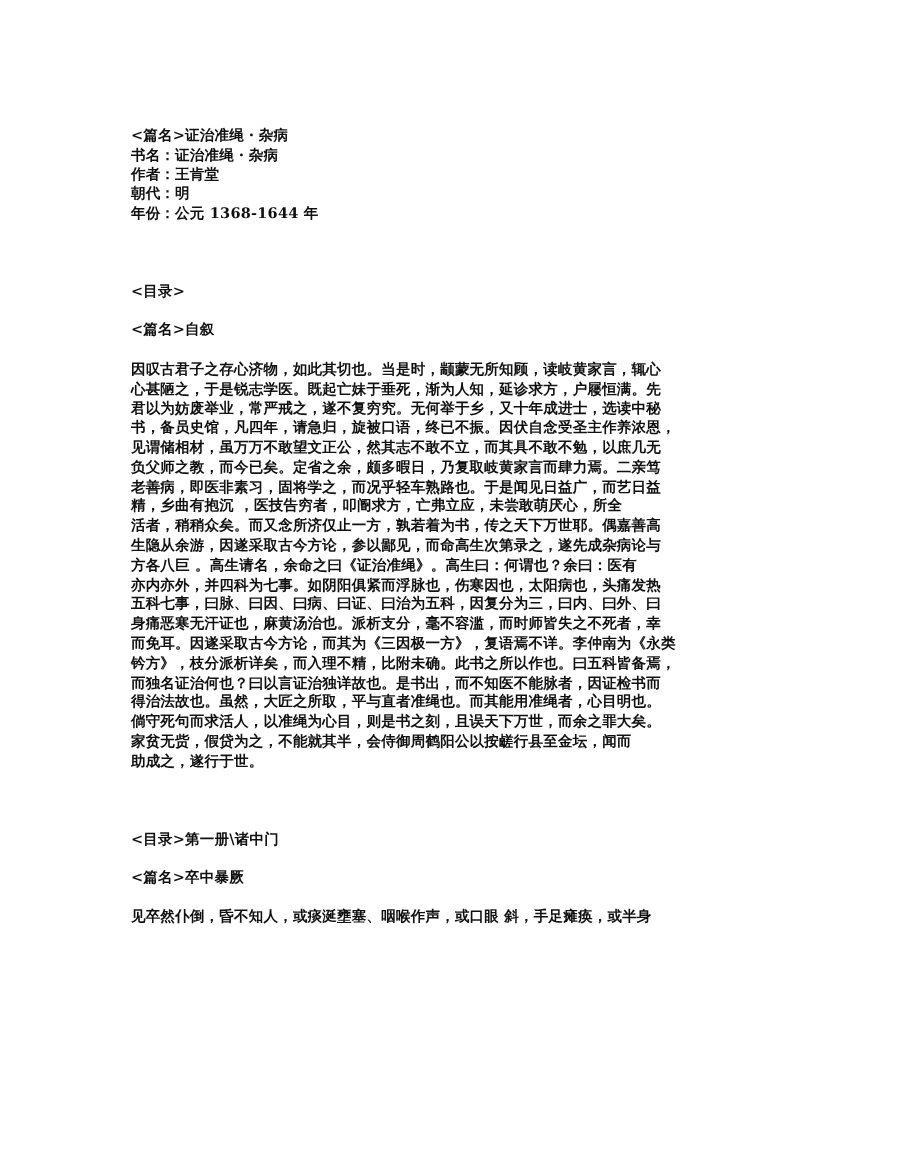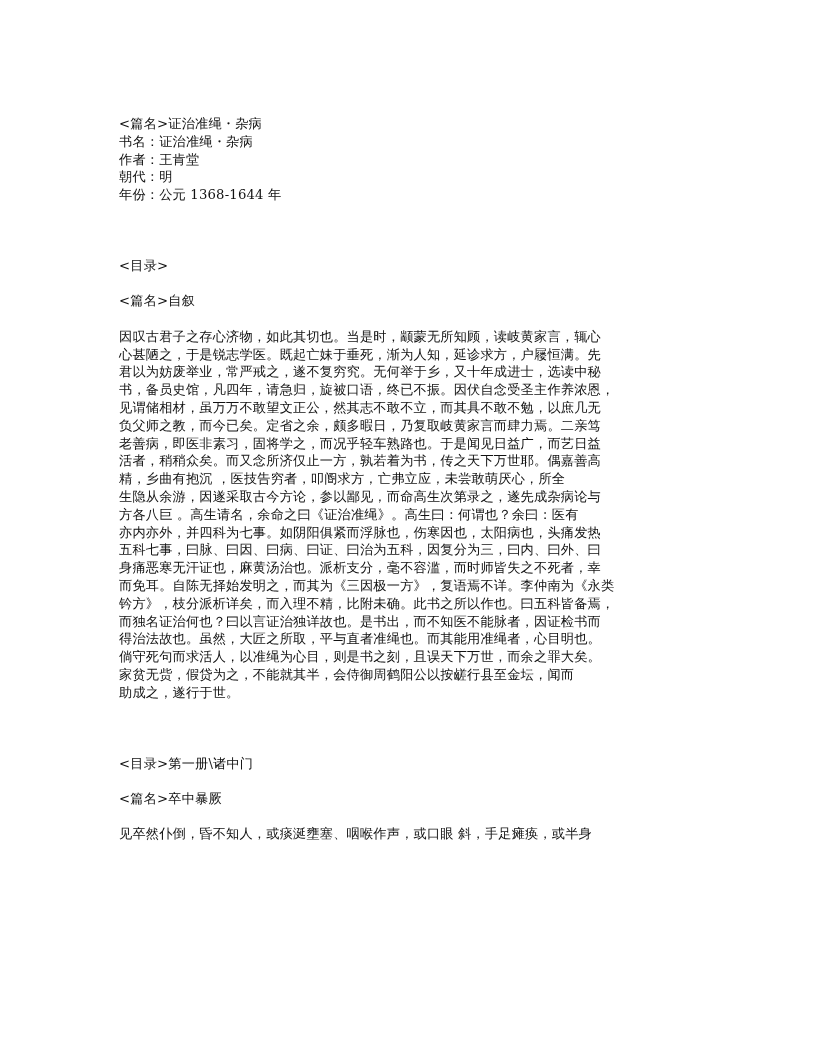--- a/index.html
+++ b/index.html
@@ -1,21 +1,21 @@
 <!DOCTYPE html>
 <html><head>
 <meta charset="utf-8">
 <style>
   html, body { margin: 0; padding: 0; background: #ffffff; }
   body {
     width: 816px; height: 1056px; position: relative; overflow: hidden;
     font-family: "DejaVu Serif", "Liberation Serif", serif;
     color: #111111;
   }
-  .page { position: absolute; left: 119px; top: 115px; width: 560px; }
+  .page { position: absolute; left: 119px; top: 115px; width: 560px; font-weight: bold; }
   .line {
     font-size: 13.2px; line-height: 17.8px; height: 17.8px;
     white-space: nowrap; letter-spacing: 0.2px;
   }
   .gap-lg { height: 53px; }
   .gap-sm { height: 17.6px; }
   .gap-xl { height: 53px; }
 </style>
 </head>
 <body>
@@ -38,28 +38,28 @@
   <div class="gap-sm"></div>
 
   <div>
     <div class="line">因叹古君子之存心济物，如此其切也。当是时，颛蒙无所知顾，读岐黄家言，辄心</div>
     <div class="line">心甚陋之，于是锐志学医。既起亡妹于垂死，渐为人知，延诊求方，户屦恒满。先</div>
     <div class="line">君以为妨废举业，常严戒之，遂不复穷究。无何举于乡，又十年成进士，选读中秘</div>
     <div class="line">书，备员史馆，凡四年，请急归，旋被口语，终已不振。因伏自念受圣主作养浓恩，</div>
     <div class="line">见谓储相材，虽万万不敢望文正公，然其志不敢不立，而其具不敢不勉，以庶几无</div>
     <div class="line">负父师之教，而今已矣。定省之余，颇多暇日，乃复取岐黄家言而肆力焉。二亲笃</div>
     <div class="line">老善病，即医非素习，固将学之，而况乎轻车熟路也。于是闻见日益广，而艺日益</div>
+    <div class="line">精，乡曲有抱沉 ，医技告穷者，叩阍求方，亡弗立应，未尝敢萌厌心，所全</div>
     <div class="line">活者，稍稍众矣。而又念所济仅止一方，孰若着为书，传之天下万世耶。偶嘉善高</div>
-    <div class="line">精，乡曲有抱沉 ，医技告穷者，叩阍求方，亡弗立应，未尝敢萌厌心，所全</div>
     <div class="line">生隐从余游，因遂采取古今方论，参以鄙见，而命高生次第录之，遂先成杂病论与</div>
     <div class="line">方各八巨 。高生请名，余命之曰《证治准绳》。高生曰：何谓也？余曰：医有</div>
     <div class="line">亦内亦外，并四科为七事。如阴阳俱紧而浮脉也，伤寒因也，太阳病也，头痛发热</div>
     <div class="line">五科七事，曰脉、曰因、曰病、曰证、曰治为五科，因复分为三，曰内、曰外、曰</div>
     <div class="line">身痛恶寒无汗证也，麻黄汤治也。派析支分，毫不容滥，而时师皆失之不死者，幸</div>
-    <div class="line">而免耳。自陈无择始发明之，而其为《三因极一方》，复语焉不详。李仲南为《永类</div>
+    <div class="line">而免耳。因遂采取古今方论，而其为《三因极一方》，复语焉不详。李仲南为《永类</div>
     <div class="line">钤方》，枝分派析详矣，而入理不精，比附未确。此书之所以作也。曰五科皆备焉，</div>
     <div class="line">而独名证治何也？曰以言证治独详故也。是书出，而不知医不能脉者，因证检书而</div>
     <div class="line">得治法故也。虽然，大匠之所取，平与直者准绳也。而其能用准绳者，心目明也。</div>
     <div class="line">倘守死句而求活人，以准绳为心目，则是书之刻，且误天下万世，而余之罪大矣。</div>
     <div class="line">家贫无赀，假贷为之，不能就其半，会侍御周鹤阳公以按鹾行县至金坛，闻而</div>
     <div class="line">助成之，遂行于世。</div>
   </div>
 
   <div class="gap-xl"></div>
 

